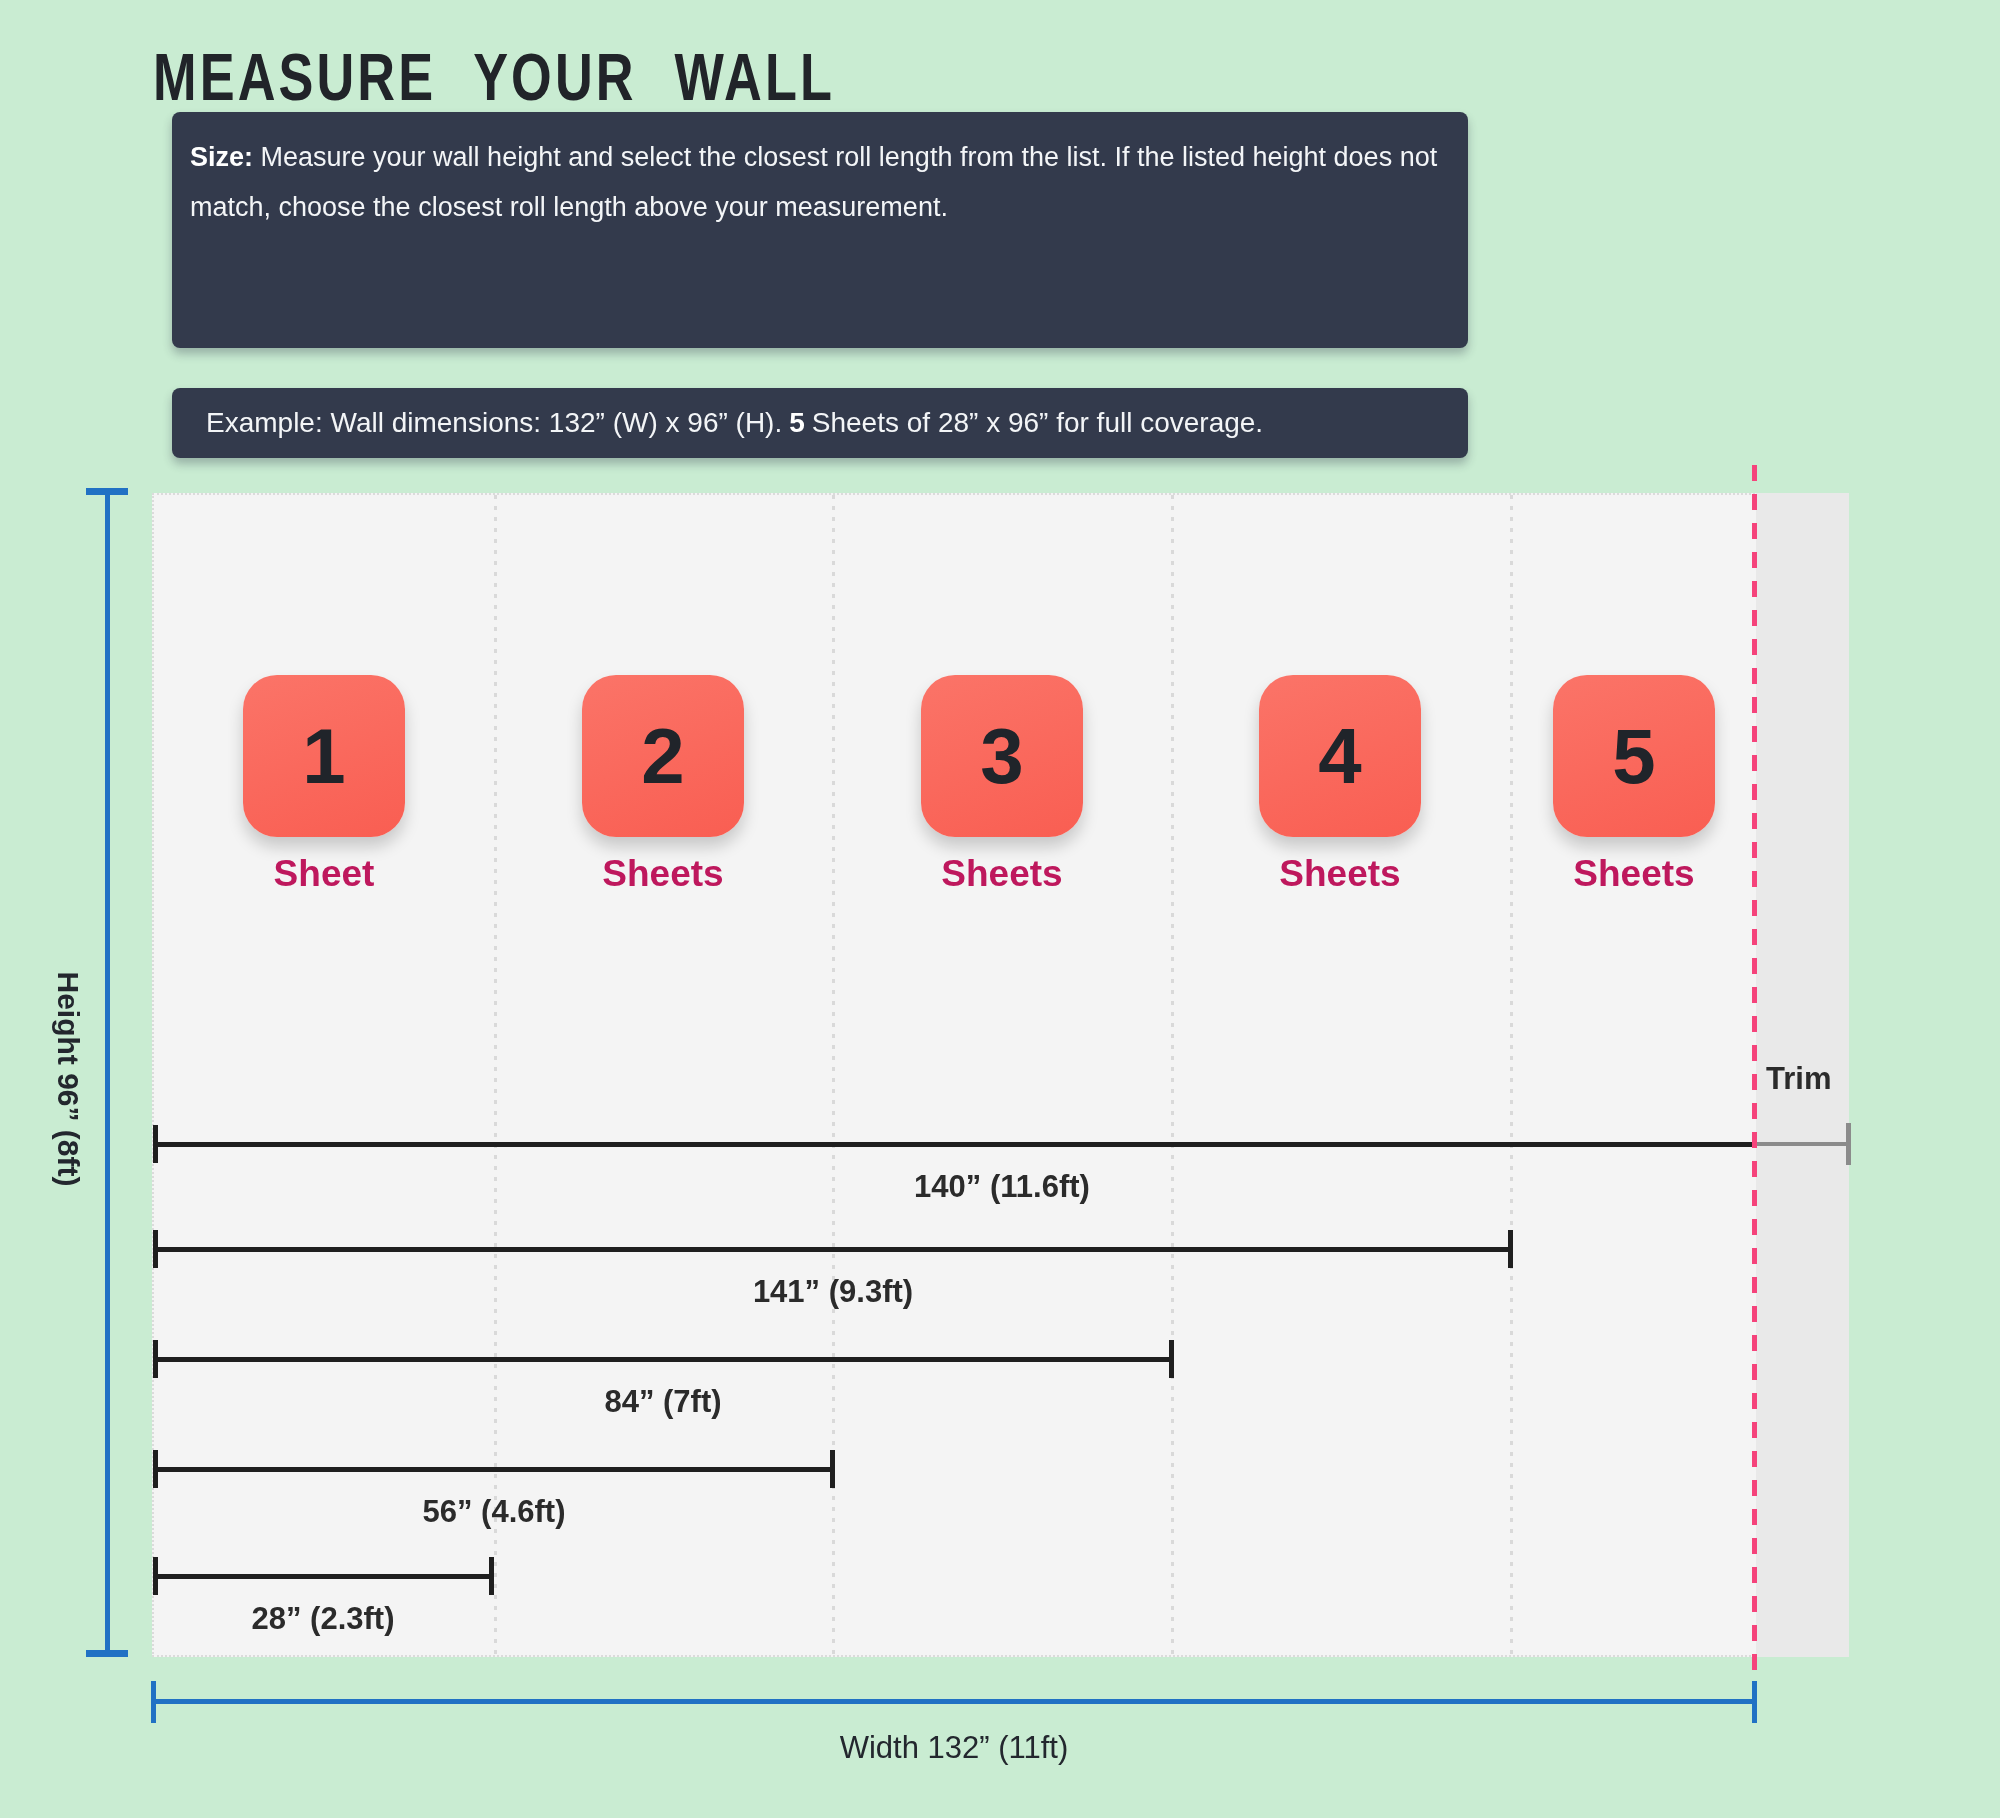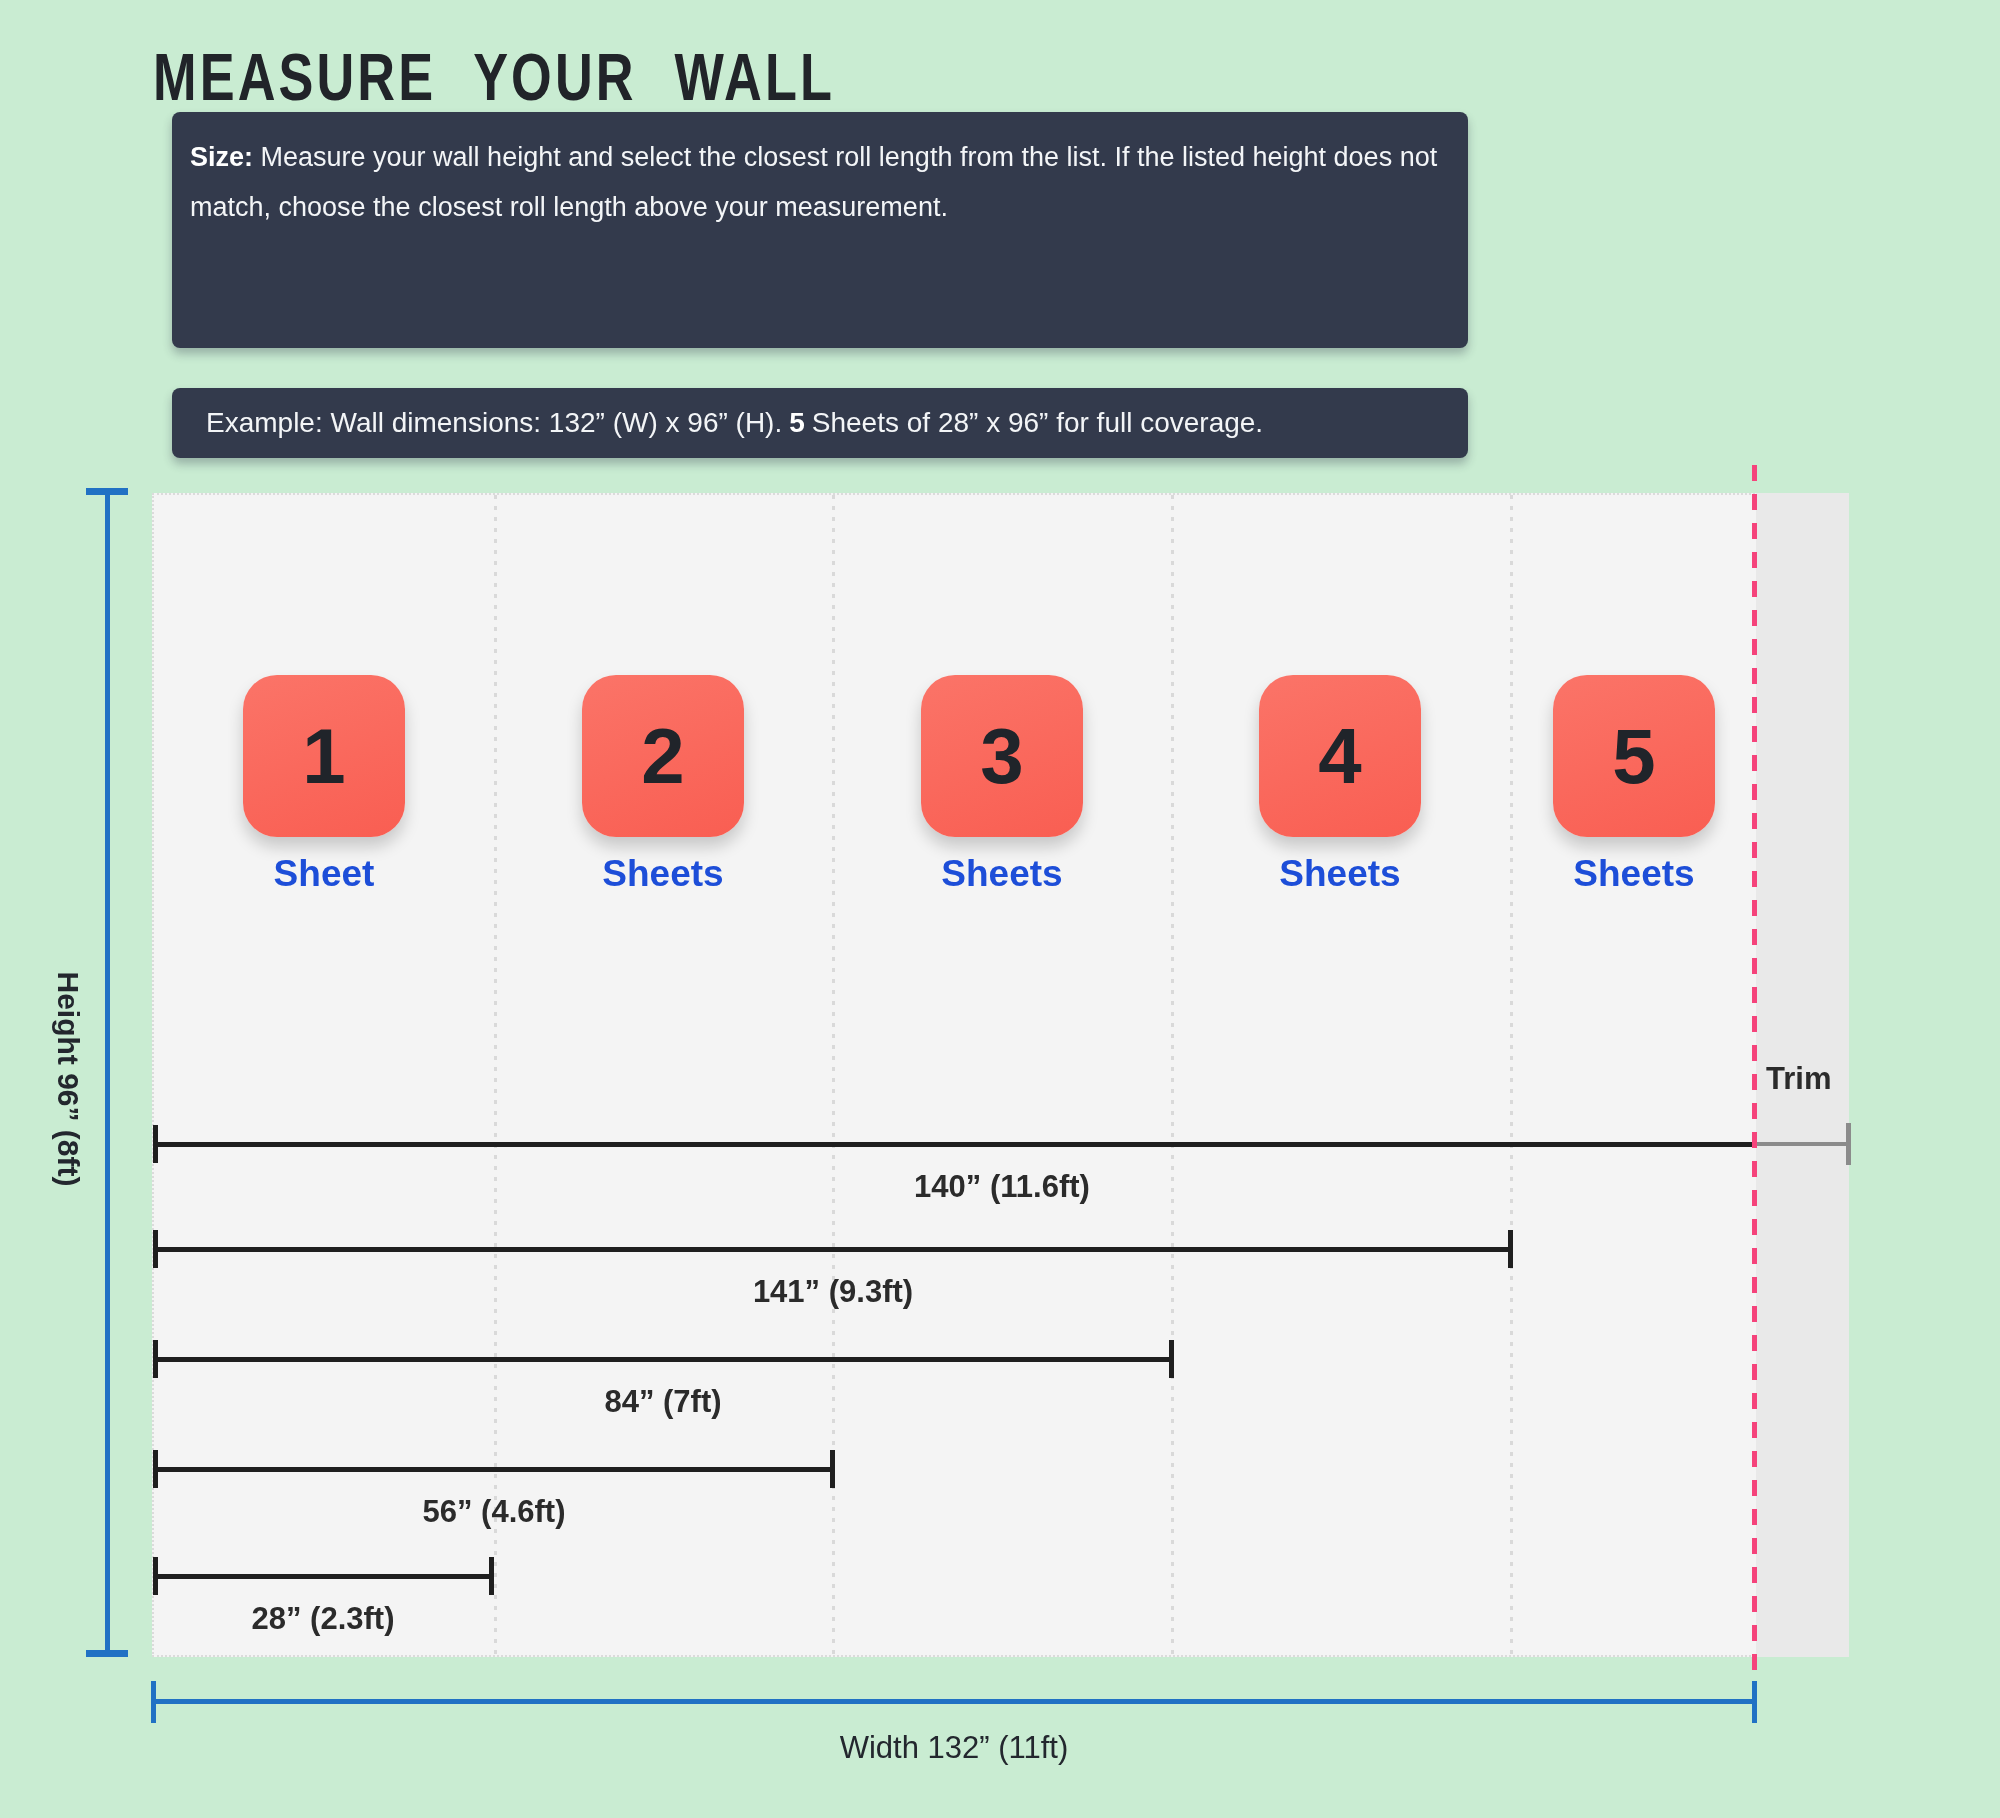--- a/index.html
+++ b/index.html
@@ -48,21 +48,21 @@
   .sheet-square{
     position:absolute; top:180px; width:162px; height:162px;
     transform:translateX(-50%);
     background:linear-gradient(160deg, var(--coral1) 0%, var(--coral2) 100%);
     border-radius:34px; box-shadow:0 10px 16px rgba(0,0,0,0.18);
     display:flex; align-items:center; justify-content:center;
   }
   .sheet-number{ font-size:78px; font-weight:bold; color:#20242A; }
   .sheet-label{
     position:absolute; top:358px; transform:translateX(-50%);
-    font-size:37px; font-weight:bold; color:#1d4ed8; white-space:nowrap;
+    font-size:37px; font-weight:bold; color:#be185d; white-space:nowrap;
   }
   .trim-label{
     position:absolute; left:1612px; width:93px; top:566px; text-align:left;
     font-size:31px; font-weight:bold; color:var(--label);
   }
   .measure-row{ position:absolute; left:1px; height:5px; }
   .m-bar{ position:absolute; left:0; top:0; height:5px; background:var(--line); width:100%; }
   .m-bar-gray{ position:absolute; top:0; height:4px; background:var(--gray-line); }
   .m-tick{ position:absolute; top:-17px; width:5px; height:38px; background:var(--line); }
   .m-tick.gray{ background:var(--gray-line); height:42px; top:-19px; }

